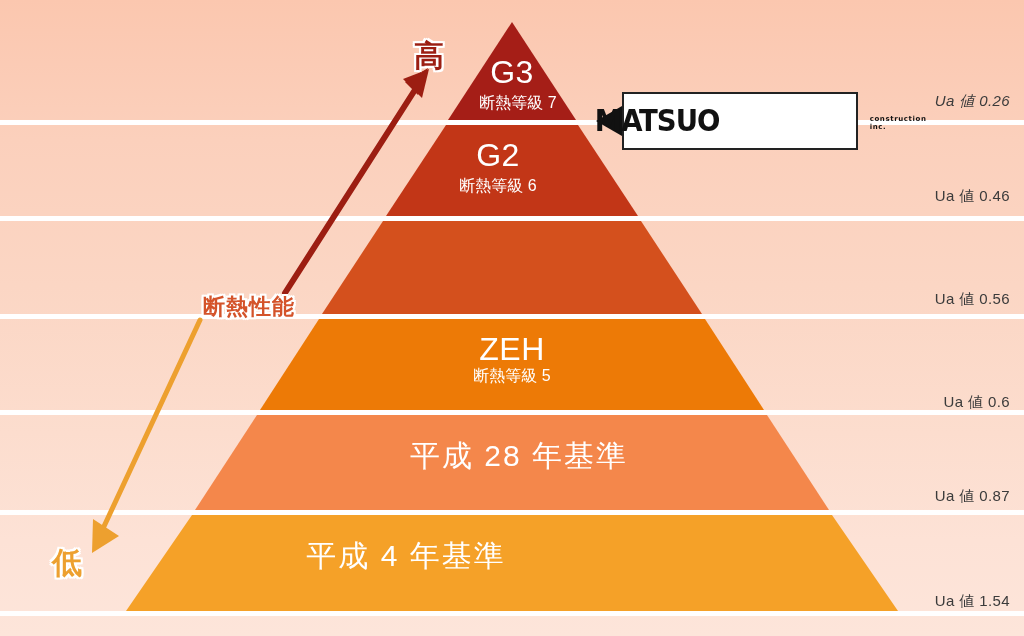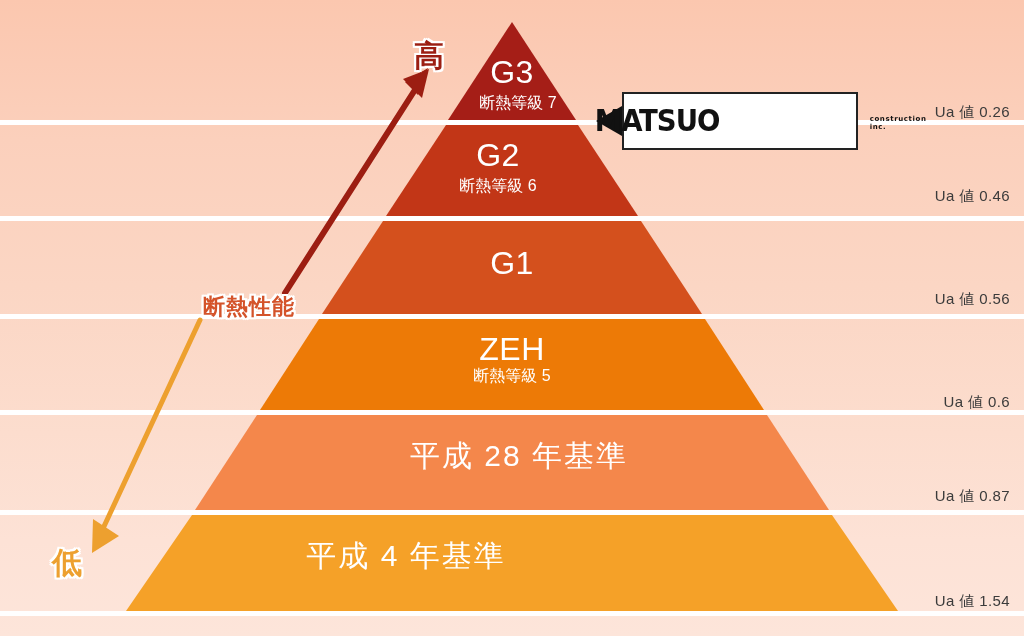--- a/index.html
+++ b/index.html
@@ -209,38 +209,35 @@
   <div class="tier-label t-g3">
     <span class="tier-title">G3</span>
     <span class="tier-sub">断熱等級 7</span>
   </div>
 
   <div class="tier-label t-g2">
     <span class="tier-title">G2</span>
     <span class="tier-sub">断熱等級 6</span>
   </div>
 
-  <div class="tier-label t-g1">
-    <span class="tier-title">G1</span>
-  </div>
 
   <div class="tier-label t-zeh">
     <span class="tier-title">ZEH</span>
     <span class="tier-sub">断熱等級 5</span>
   </div>
 
   <div class="tier-label t-h28">
     <span class="tier-title">平成 28 年基準</span>
   </div>
 
   <div class="tier-label t-h4">
     <span class="tier-title">平成 4 年基準</span>
   </div>
 
-  <div class="ua-label" style="top:103px;">Ua 値 0.26</div>
+  <div class="ua-label" style="top:92px;font-style:italic;">Ua 値 0.26</div>
   <div class="ua-label" style="top:187px;">Ua 値 0.46</div>
   <div class="ua-label" style="top:290px;">Ua 値 0.56</div>
   <div class="ua-label" style="top:393px;">Ua 値 0.6</div>
   <div class="ua-label" style="top:487px;">Ua 値 0.87</div>
   <div class="ua-label" style="top:592px;">Ua 値 1.54</div>
 
   <svg id="arrows-svg" width="1024" height="636">
 
     <g>
       <line x1="285" y1="293" x2="420" y2="82" stroke="#9C1E12" stroke-width="6" stroke-linecap="round"></line>

